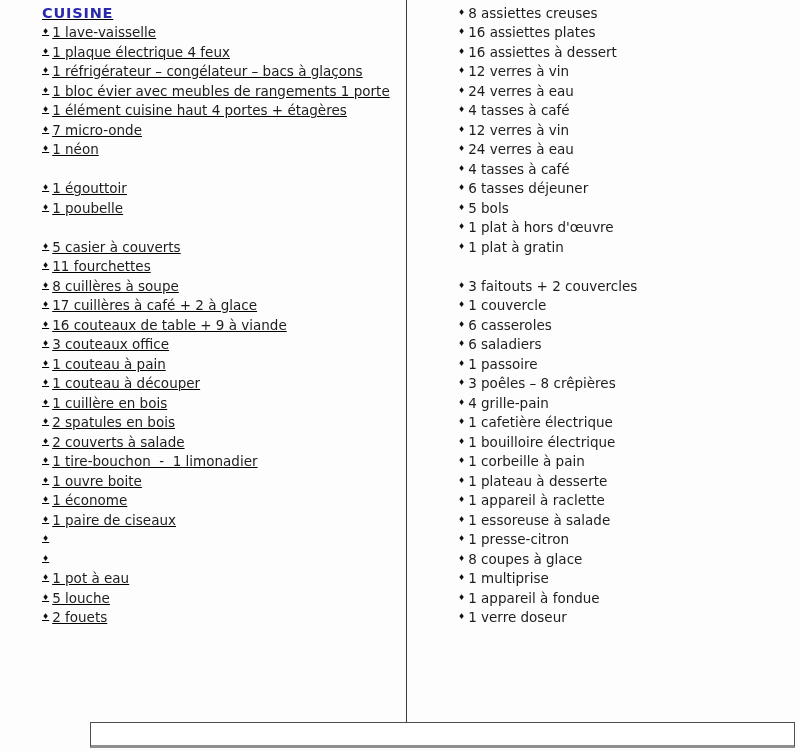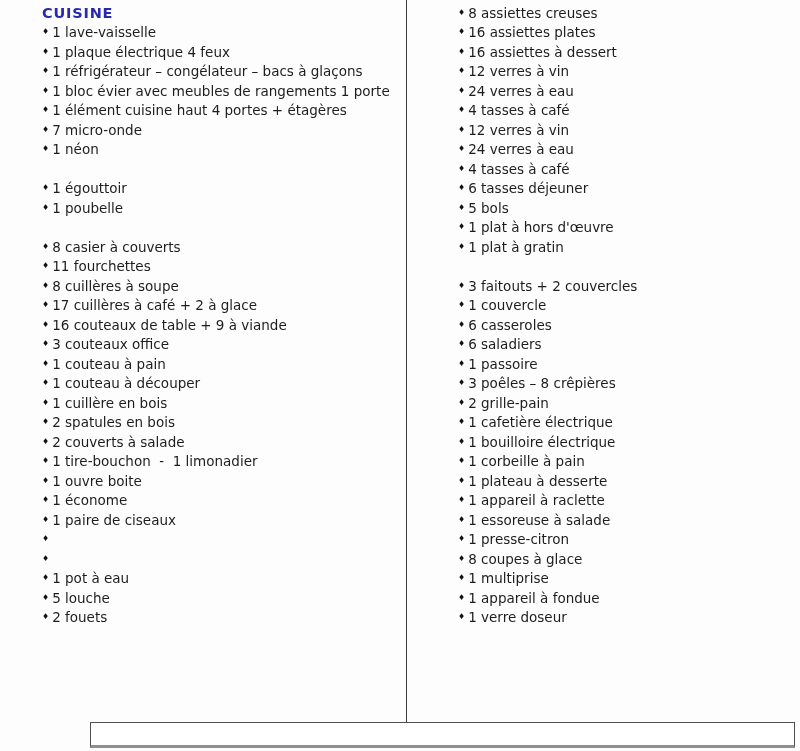--- a/index.html
+++ b/index.html
@@ -13,21 +13,21 @@
   }
   .divider {
     position: absolute;
     left: 406px;
     top: 0;
     width: 1px;
     height: 722px;
     background: #3c3c3c;
   }
   .col { position: absolute; top: 3px; }
-  .col.left  { left: 42px;  width: 362px; }
+  .col.left  { left: 42px;  width: 362px; text-decoration: underline; }
   .col.right { left: 458px; width: 340px; }
   .row {
     height: 19.5px;
     display: flex;
     align-items: center;
     font-size: 13.5px;
     color: #1d1d1d;
     white-space: pre;
   }
   .bullet {
@@ -70,21 +70,21 @@
         <div class="row"><span class="bullet">♦</span><span class="item-text">1 plaque électrique 4 feux</span></div>
         <div class="row"><span class="bullet">♦</span><span class="item-text">1 réfrigérateur – congélateur – bacs à glaçons</span></div>
         <div class="row"><span class="bullet">♦</span><span class="item-text">1 bloc évier avec meubles de rangements 1 porte</span></div>
         <div class="row"><span class="bullet">♦</span><span class="item-text">1 élément cuisine haut 4 portes + étagères</span></div>
         <div class="row"><span class="bullet">♦</span><span class="item-text">7 micro-onde</span></div>
         <div class="row"><span class="bullet">♦</span><span class="item-text">1 néon</span></div>
         <div class="row"></div>
         <div class="row"><span class="bullet">♦</span><span class="item-text">1 égouttoir</span></div>
         <div class="row"><span class="bullet">♦</span><span class="item-text">1 poubelle</span></div>
         <div class="row"></div>
-        <div class="row"><span class="bullet">♦</span><span class="item-text">8 casier à couverts</span></div>
+        <div class="row"><span class="bullet">♦</span><span class="item-text">5 casier à couverts</span></div>
         <div class="row"><span class="bullet">♦</span><span class="item-text">11 fourchettes</span></div>
         <div class="row"><span class="bullet">♦</span><span class="item-text">8 cuillères à soupe</span></div>
         <div class="row"><span class="bullet">♦</span><span class="item-text">17 cuillères à café + 2 à glace</span></div>
         <div class="row"><span class="bullet">♦</span><span class="item-text">16 couteaux de table + 9 à viande</span></div>
         <div class="row"><span class="bullet">♦</span><span class="item-text">3 couteaux office</span></div>
         <div class="row"><span class="bullet">♦</span><span class="item-text">1 couteau à pain</span></div>
         <div class="row"><span class="bullet">♦</span><span class="item-text">1 couteau à découper</span></div>
         <div class="row"><span class="bullet">♦</span><span class="item-text">1 cuillère en bois</span></div>
         <div class="row"><span class="bullet">♦</span><span class="item-text">2 spatules en bois</span></div>
         <div class="row"><span class="bullet">♦</span><span class="item-text">2 couverts à salade</span></div>
@@ -117,21 +117,21 @@
         <div class="row"><span class="bullet">♦</span><span class="item-text">5 bols</span></div>
         <div class="row"><span class="bullet">♦</span><span class="item-text">1 plat à hors d'œuvre</span></div>
         <div class="row"><span class="bullet">♦</span><span class="item-text">1 plat à gratin</span></div>
         <div class="row"></div>
         <div class="row"><span class="bullet">♦</span><span class="item-text">3 faitouts + 2 couvercles</span></div>
         <div class="row"><span class="bullet">♦</span><span class="item-text">1 couvercle</span></div>
         <div class="row"><span class="bullet">♦</span><span class="item-text">6 casseroles</span></div>
         <div class="row"><span class="bullet">♦</span><span class="item-text">6 saladiers</span></div>
         <div class="row"><span class="bullet">♦</span><span class="item-text">1 passoire</span></div>
         <div class="row"><span class="bullet">♦</span><span class="item-text">3 poêles – 8 crêpières</span></div>
-        <div class="row"><span class="bullet">♦</span><span class="item-text">2 grille-pain</span></div>
+        <div class="row"><span class="bullet">♦</span><span class="item-text">4 grille-pain</span></div>
         <div class="row"><span class="bullet">♦</span><span class="item-text">1 cafetière électrique</span></div>
         <div class="row"><span class="bullet">♦</span><span class="item-text">1 bouilloire électrique</span></div>
         <div class="row"><span class="bullet">♦</span><span class="item-text">1 corbeille à pain</span></div>
         <div class="row"><span class="bullet">♦</span><span class="item-text">1 plateau à desserte</span></div>
         <div class="row"><span class="bullet">♦</span><span class="item-text">1 appareil à raclette</span></div>
         <div class="row"><span class="bullet">♦</span><span class="item-text">1 essoreuse à salade</span></div>
         <div class="row"><span class="bullet">♦</span><span class="item-text">1 presse-citron</span></div>
         <div class="row"><span class="bullet">♦</span><span class="item-text">8 coupes à glace</span></div>
         <div class="row"><span class="bullet">♦</span><span class="item-text">1 multiprise</span></div>
         <div class="row"><span class="bullet">♦</span><span class="item-text">1 appareil à fondue</span></div>

